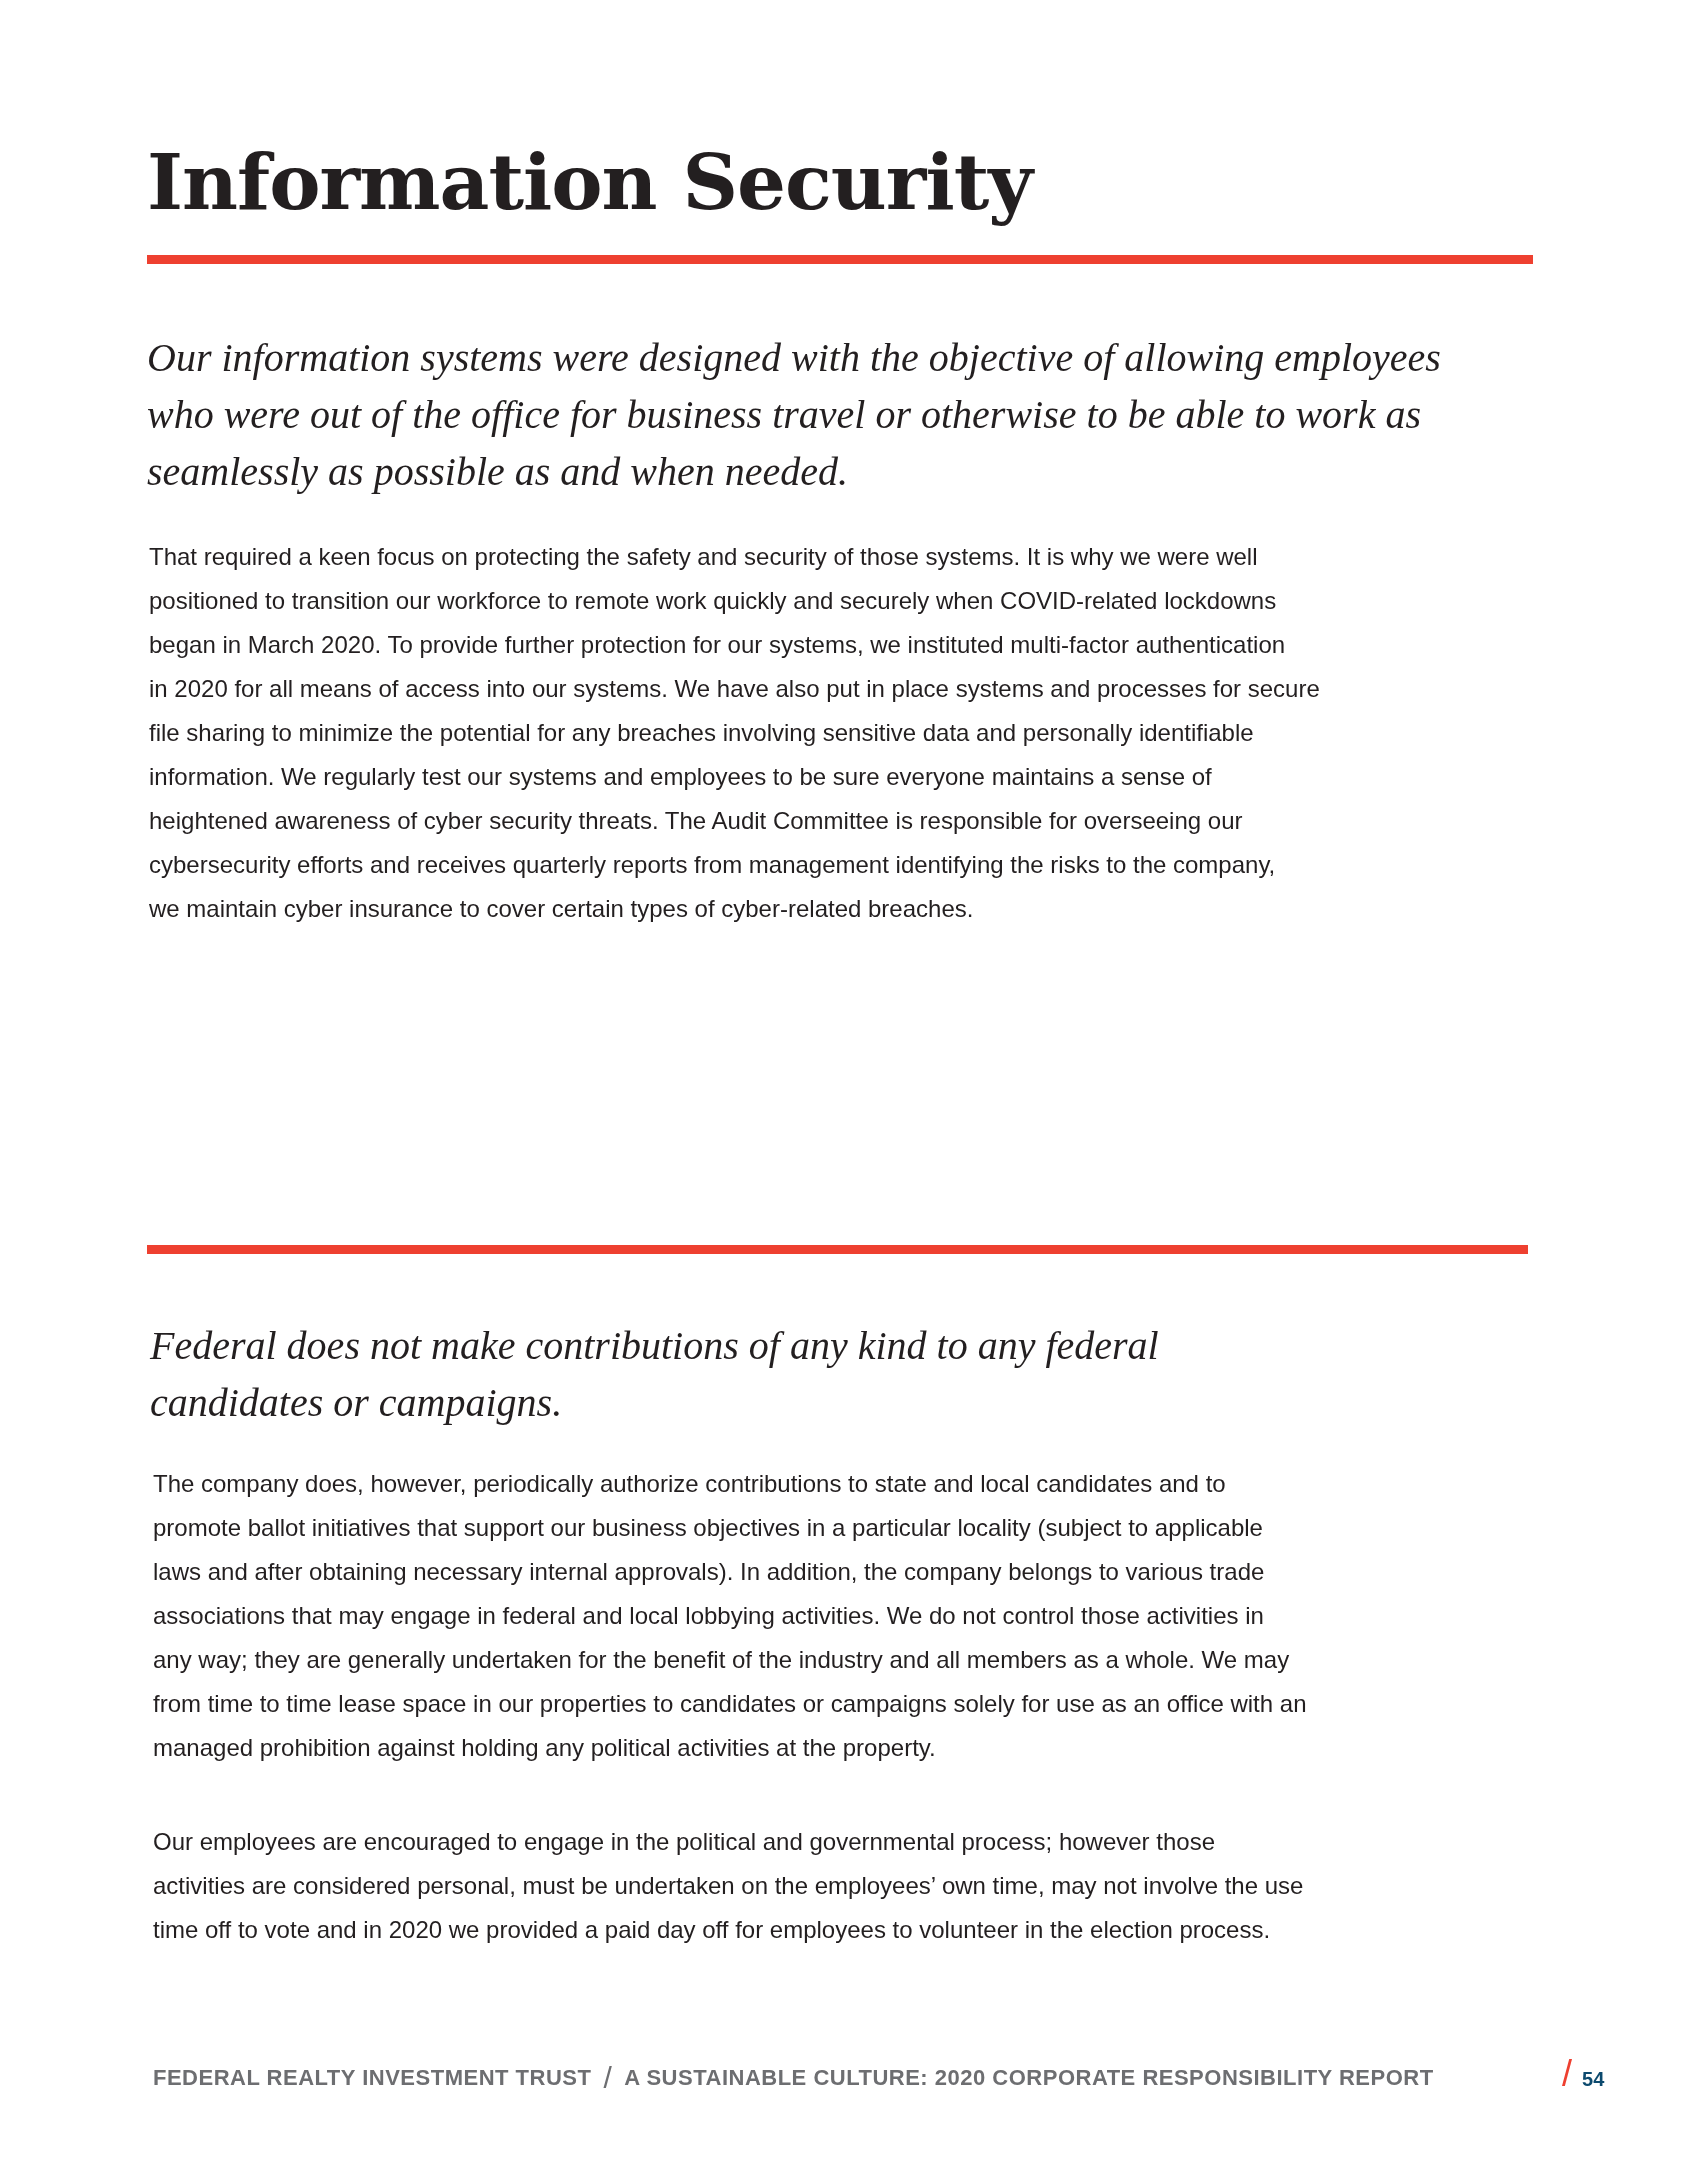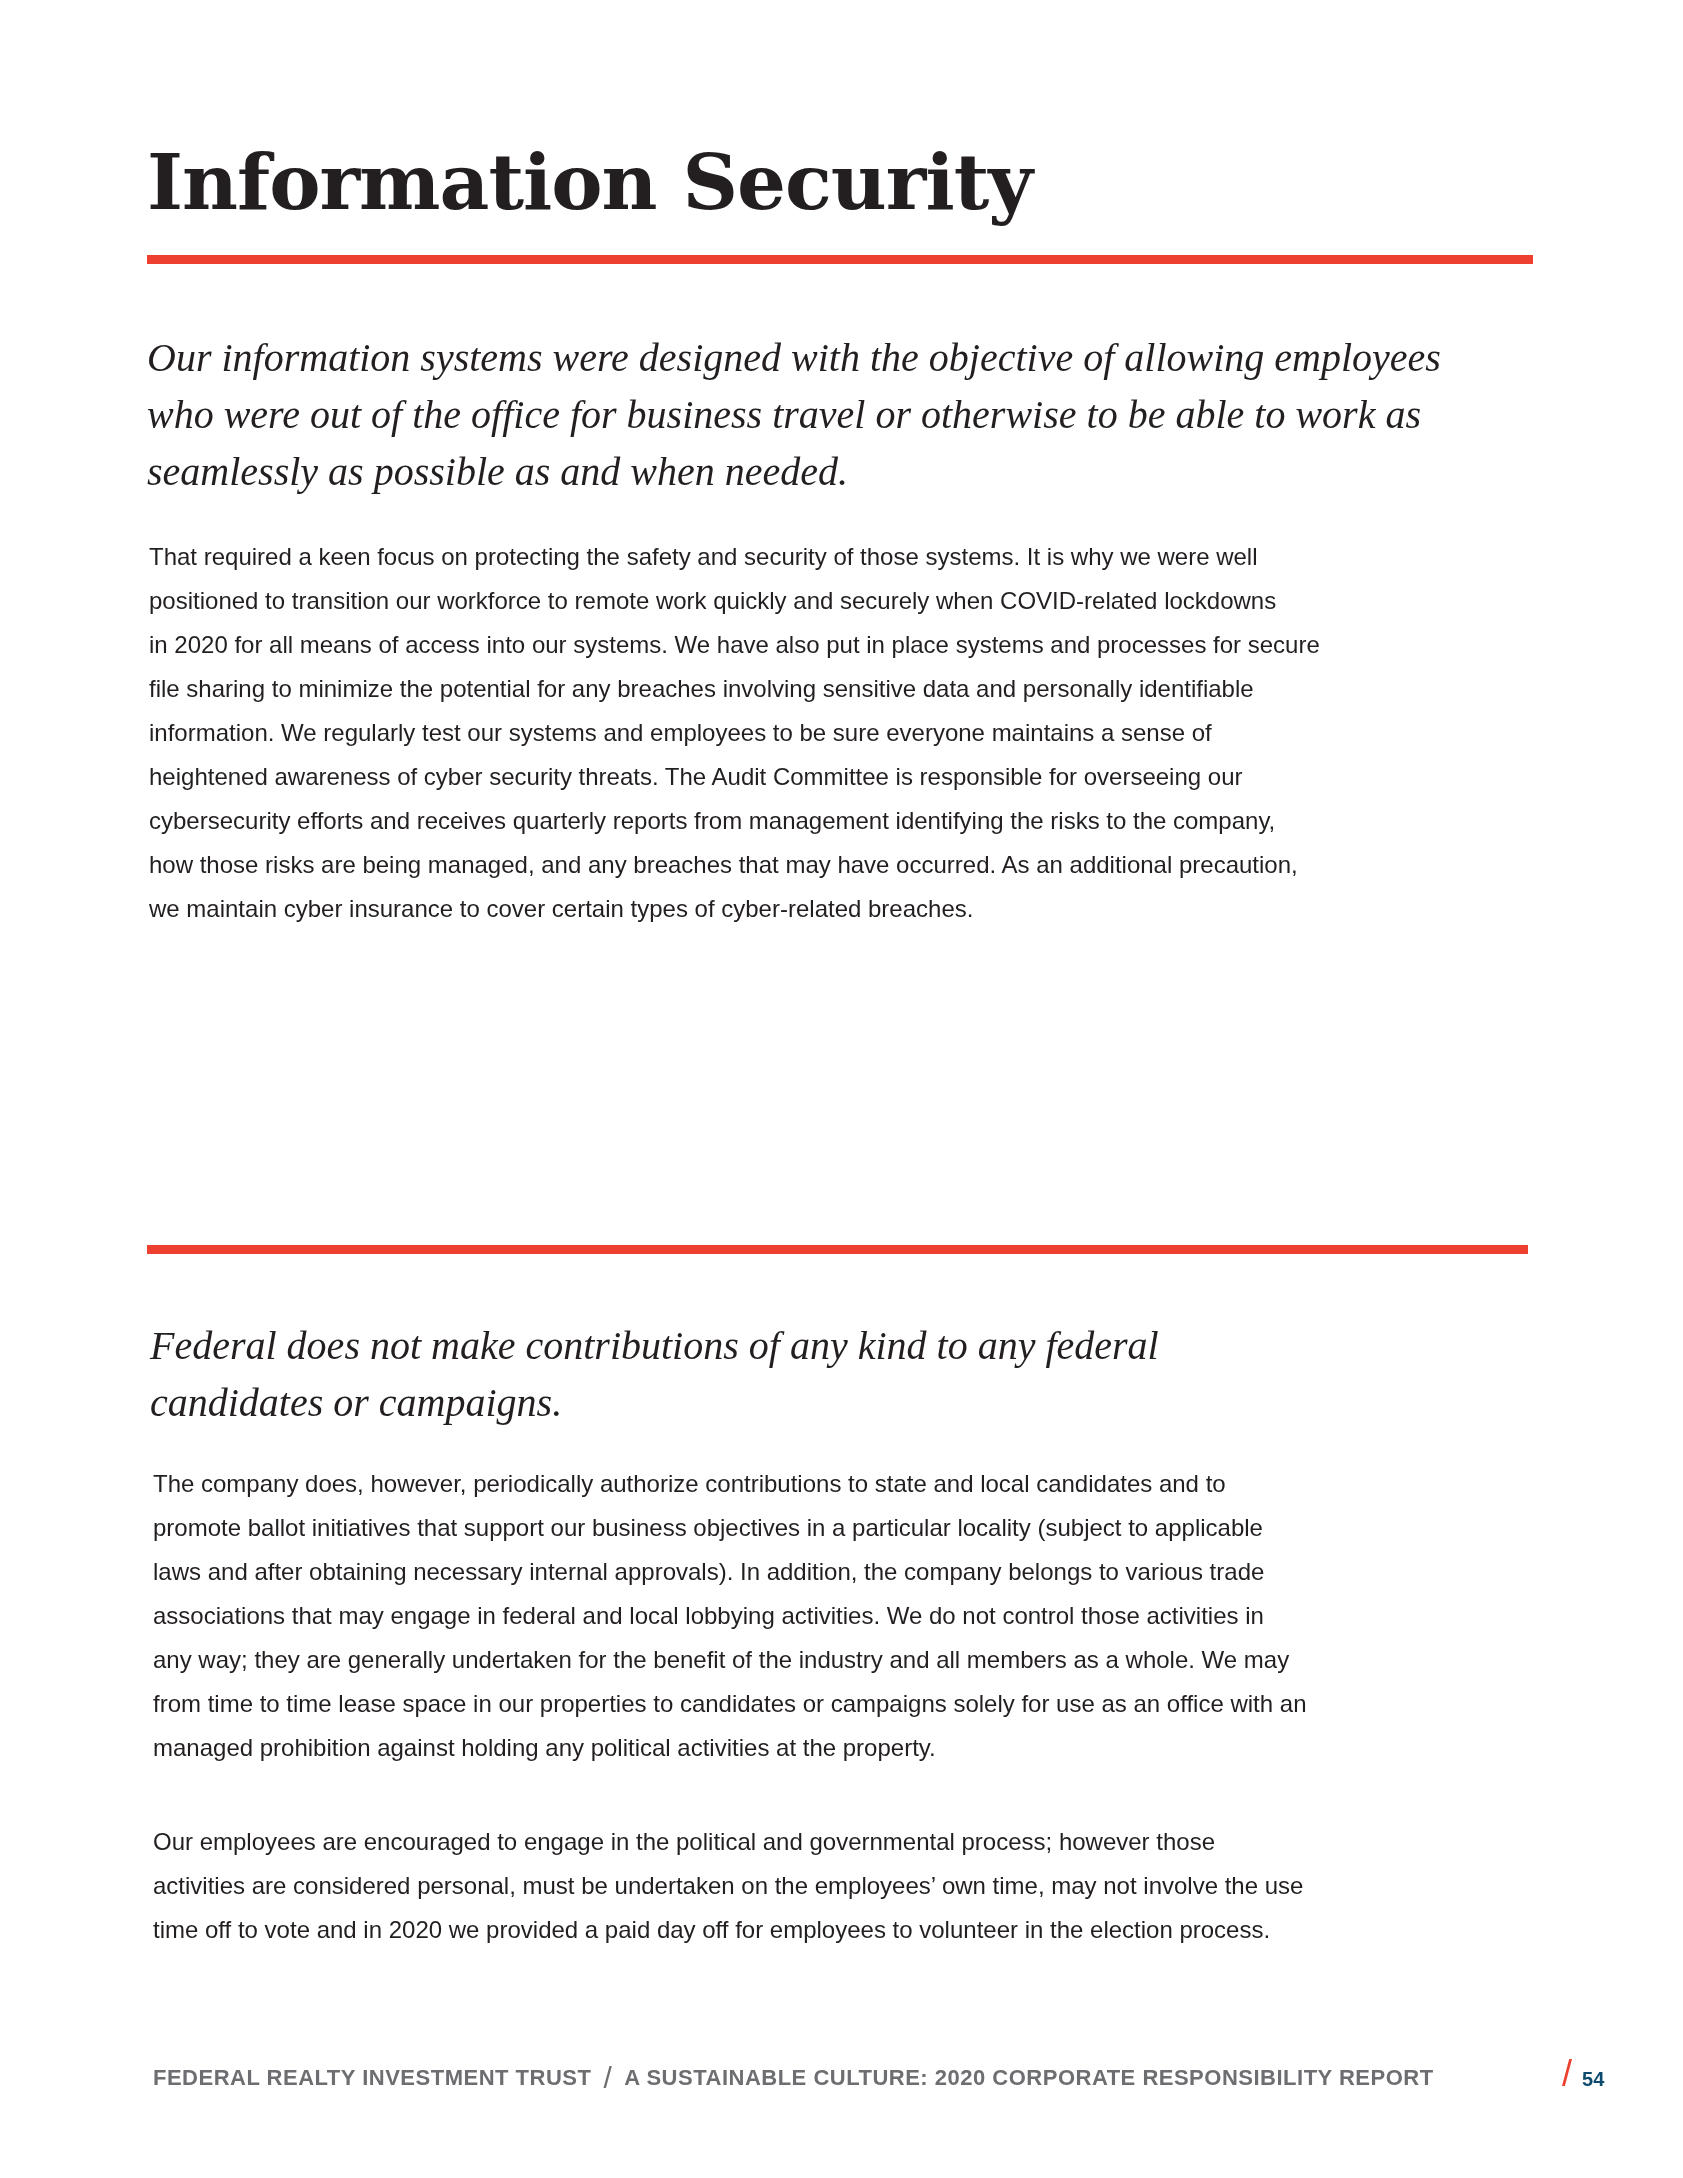--- a/index.html
+++ b/index.html
@@ -45,26 +45,26 @@
 
   <div class="lead" style="top:329px;">
     <div>Our information systems were designed with the objective of allowing employees</div>
     <div>who were out of the office for business travel or otherwise to be able to work as</div>
     <div>seamlessly as possible as and when needed.</div>
   </div>
 
   <div class="body" style="top:535px;">
     <div>That required a keen focus on protecting the safety and security of those systems. It is why we were well</div>
     <div>positioned to transition our workforce to remote work quickly and securely when COVID-related lockdowns</div>
+    <div>began in March 2020. To provide further protection for our systems, we instituted multi-factor authentication</div>
     <div>in 2020 for all means of access into our systems. We have also put in place systems and processes for secure</div>
     <div>file sharing to minimize the potential for any breaches involving sensitive data and personally identifiable</div>
     <div>information. We regularly test our systems and employees to be sure everyone maintains a sense of</div>
     <div>heightened awareness of cyber security threats. The Audit Committee is responsible for overseeing our</div>
     <div>cybersecurity efforts and receives quarterly reports from management identifying the risks to the company,</div>
-    <div>how those risks are being managed, and any breaches that may have occurred. As an additional precaution,</div>
     <div>we maintain cyber insurance to cover certain types of cyber-related breaches.</div>
   </div>
 
   <div class="rule" style="top:1245px; width:1381px;"></div>
 
   <div class="lead" style="top:1317px; left:150px;">
     <div>Federal does not make contributions of any kind to any federal</div>
     <div>candidates or campaigns.</div>
   </div>
 

